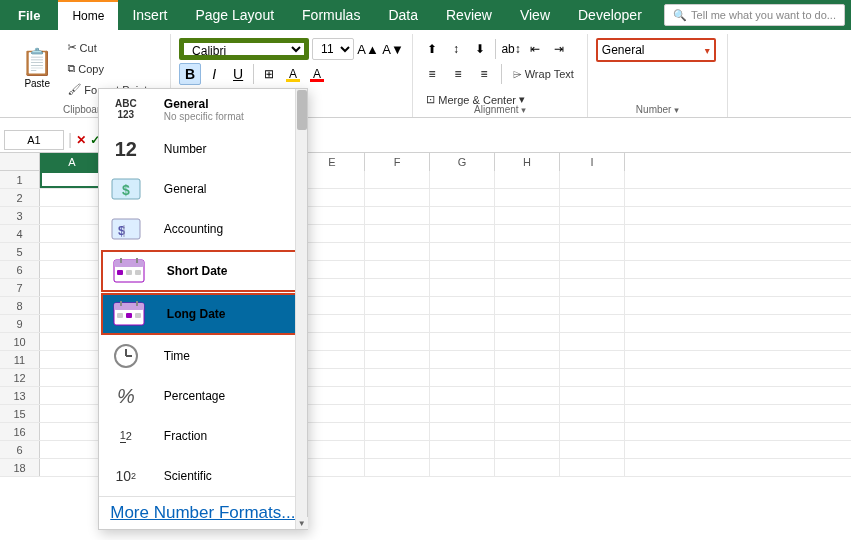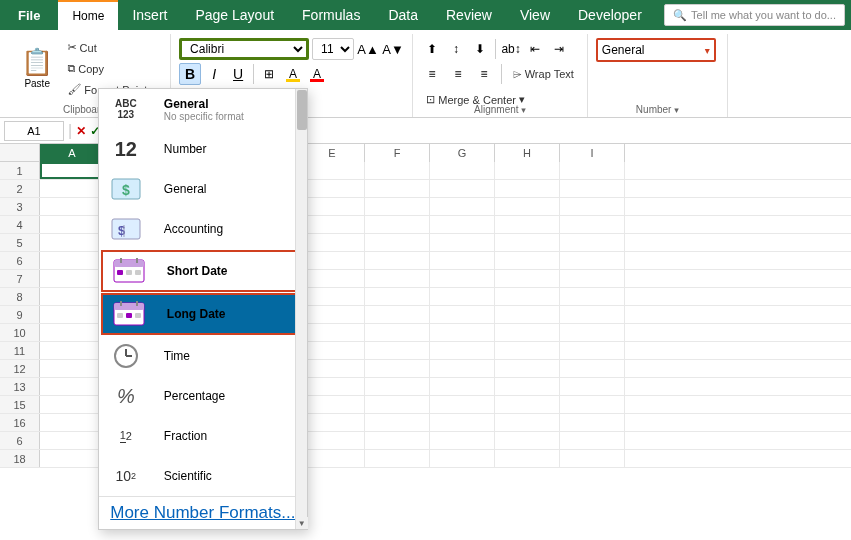--- a/index.html
+++ b/index.html
@@ -19,40 +19,40 @@
     .toolbar-row { display: flex; align-items: center; gap: 2px; }
 
     
     .btn-paste { display: flex; flex-direction: column; align-items: center; justify-content: center; padding: 4px 6px; cursor: pointer; border: 1px solid transparent; border-radius: 2px; min-width: 40px; }
 
     .btn-small { display: flex; align-items: center; gap: 3px; padding: 2px 4px; cursor: pointer; border: 1px solid transparent; border-radius: 2px; font-size: 11px; color: #333; }
 
     
     .font-group { padding: 4px 8px 2px; border-right: 1px solid #e0e0e0; display: flex; flex-direction: column; gap: 3px; min-width: 200px; }
     .font-row1 { display: flex; align-items: center; gap: 3px; }
-    .font-name-select { border: 3px solid #4d7c0f; border-radius: 2px; height: 22px; font-size: 12px; width: 130px; padding: 0 4px; background: #fff; }
+    .font-name-select { border: 5px solid #4d7c0f; border-radius: 2px; height: 22px; font-size: 12px; width: 130px; padding: 0 4px; background: #fff; }
     .font-size-select { border: 1px solid #ccc; border-radius: 2px; height: 22px; font-size: 12px; width: 42px; padding: 0 4px; background: #fff; }
     .btn-icon { width: 22px; height: 22px; display: flex; align-items: center; justify-content: center; cursor: pointer; border: 1px solid transparent; border-radius: 2px; font-size: 12px; }
     .font-row2 { display: flex; align-items: center; gap: 2px; }
     .btn-B { font-weight: bold; font-size: 14px; }
     .btn-I { font-style: italic; font-size: 14px; }
     .btn-U { text-decoration: underline; font-size: 14px; }
 
     
     .align-group { padding: 4px 8px 2px; border-right: 1px solid #e0e0e0; display: flex; flex-direction: column; gap: 3px; min-width: 170px; }
     .wrap-merge-row { display: flex; align-items: center; gap: 4px; }
     
     
     .format-popup { position: absolute; top: 31px; right: 0; width: 210px; background: #fff; border: 1px solid #ccc; box-shadow: 2px 4px 12px rgba(0,0,0,0.2); z-index: 100; }
     .format-item { display: flex; align-items: center; padding: 5px 8px; cursor: pointer; border: 1px solid transparent; gap: 20px; font-size: 12px; }
     .format-icon { width: 36px; height: 28px; display: flex; align-items: center; justify-content: center; flex-shrink: 0; }
     .format-more { text-align: center; padding: 6px; font-size: 17px; color: #0563bb; text-decoration: underline; cursor: pointer; border-top: 1px solid #e0e0e0; }
 
     
-    .formula-bar { display: flex; align-items: center; height: 26px; border-bottom: 1px solid #d0d0d0; padding: 0 4px; gap: 4px; }
+    .formula-bar { display: flex; align-items: center; height: 26px; border-bottom: 1px solid #d0d0d0; padding: 0 4px; gap: 4px; margin-top: 9px; }
     .cell-ref { width: 60px; border: 1px solid #ccc; height: 20px; text-align: center; font-size: 11px; padding: 0 4px; }
     .formula-icons { display: flex; align-items: center; gap: 4px; color: #888; }
     .formula-input { flex: 1; border: none; outline: none; font-size: 12px; padding: 0 4px; }
 
     
     .spreadsheet { display: flex; flex-direction: column; }
     .col-header { width: 65px; text-align: center; font-size: 11px; border-right: 1px solid #d0d0d0; display: flex; align-items: center; justify-content: center; color: #555; flex-shrink: 0; }
     .col-header.active { background: #217346; color: #fff; }
     .row { display: flex; height: 18px; border-bottom: 1px solid #e8e8e8; }
     .row-num { width: 40px; background: #f5f5f5; border-right: 1px solid #d0d0d0; display: flex; align-items: center; justify-content: center; font-size: 11px; color: #555; flex-shrink: 0; }

